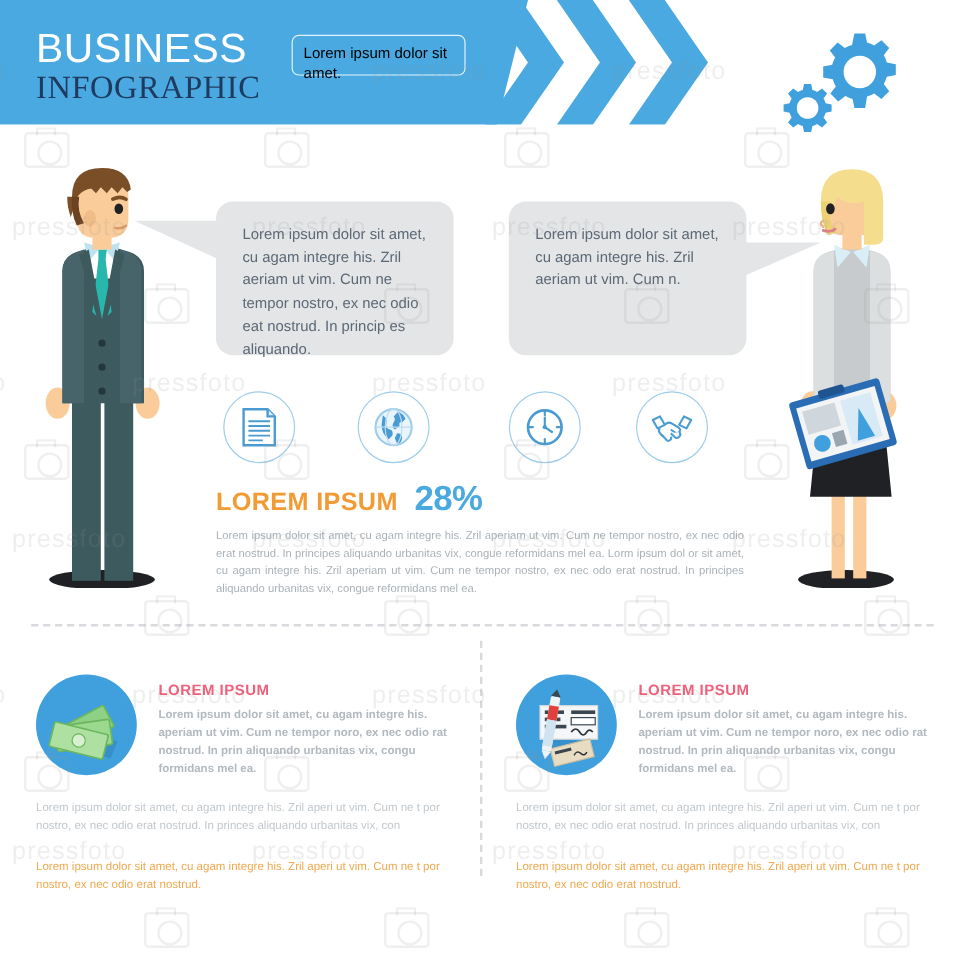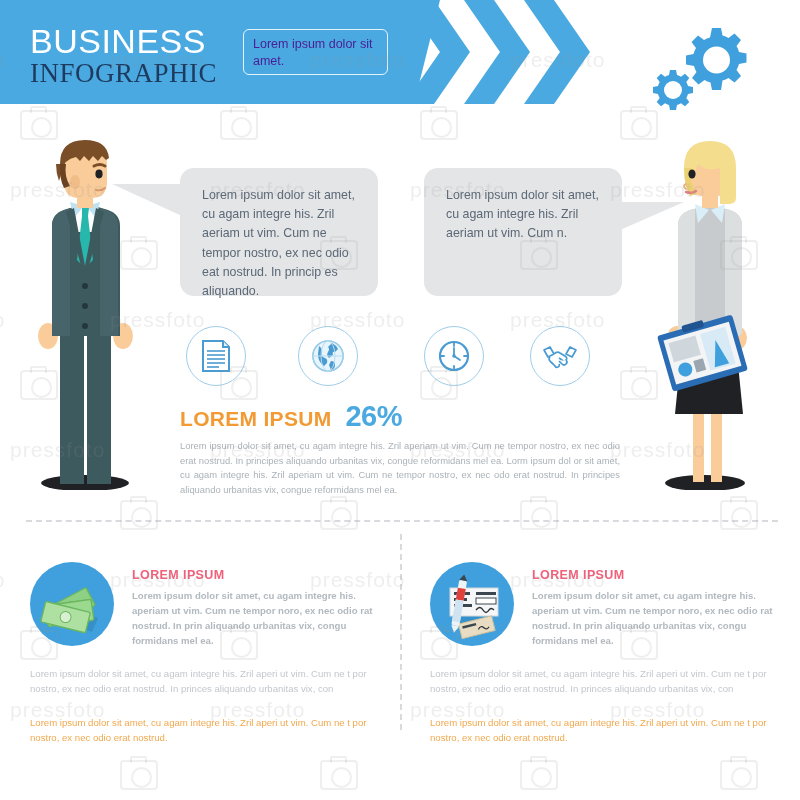--- a/index.html
+++ b/index.html
@@ -44,23 +44,23 @@
   .title-main {
     position: absolute; left: 30px; top: 22px; z-index: 5;
     font-size: 34px; font-weight: normal; color: #ffffff; letter-spacing: 0.5px; text-align: right;
   }
   .title-sub {
     position: absolute; left: 30px; top: 58px; z-index: 5;
     font-size: 27px; font-weight: normal; color: #1e3a5f; letter-spacing: 0.5px; font-family: Liberation Serif, serif;
   }
   .header-note {
     position: absolute; left: 243px; top: 29px; z-index: 5;
-    width: 145px; height: 46px; border: 1.5px solid rgba(255,255,255,0.85);
+    width: 145px; height: 34px; border: 1.5px solid rgba(255,255,255,0.85);
     border-radius: 6px; padding: 6px 9px;
-    font-size: 12.5px; line-height: 1.35; color: #4c1d95;
+    font-size: 12.5px; line-height: 1.35; color: #000000;
   }
   .chev {
     position: absolute; top: 0; height: 104px; width: 66px;
     background: #49a9e0; z-index: 3;
   }
   .chev.c1 { left: 404px; clip-path: polygon(0 0, 30px 0, 66px 52px, 30px 104px, 0 104px, 36px 52px); }
   .chev.c2 { left: 464px; clip-path: polygon(0 0, 30px 0, 66px 52px, 30px 104px, 0 104px, 36px 52px); }
   .chev.c3 { left: 524px; clip-path: polygon(0 0, 30px 0, 66px 52px, 30px 104px, 0 104px, 36px 52px); }
 
   .gears { position: absolute; left: 650px; top: 20px; z-index: 4; }
@@ -327,21 +327,21 @@
           <path d="M17 21 q1 2 -1 3 q-2 1 -3 -1 l-5-5"></path>
           <path d="M8 14 q-2 2 0 4 l3 3"></path>
         </g>
       </svg>
     </div>
   </div>
 
   <div class="stat-wrap">
     <div class="stat-head">
       <span class="stat-label">LOREM IPSUM</span>
-      <span class="stat-value">26%</span>
+      <span class="stat-value">28%</span>
     </div>
     <div class="stat-body">Lorem ipsum dolor sit amet, cu agam integre his. Zril aperiam ut vim. Cum ne tempor nostro, ex nec odio erat nostrud. In principes aliquando urbanitas vix, congue reformidans mel ea.  Lorm ipsum dol or sit amet, cu agam integre his. Zril aperiam ut vim. Cum ne tempor nostro, ex nec odo erat nostrud. In principes aliquando urbanitas vix, congue reformidans mel ea.</div>
   </div>
 
   <div class="divider-h"></div>
   <div class="divider-v"></div>
 
   <div class="card card-left">
     <div class="card-inner">
       <div class="card-badge">

